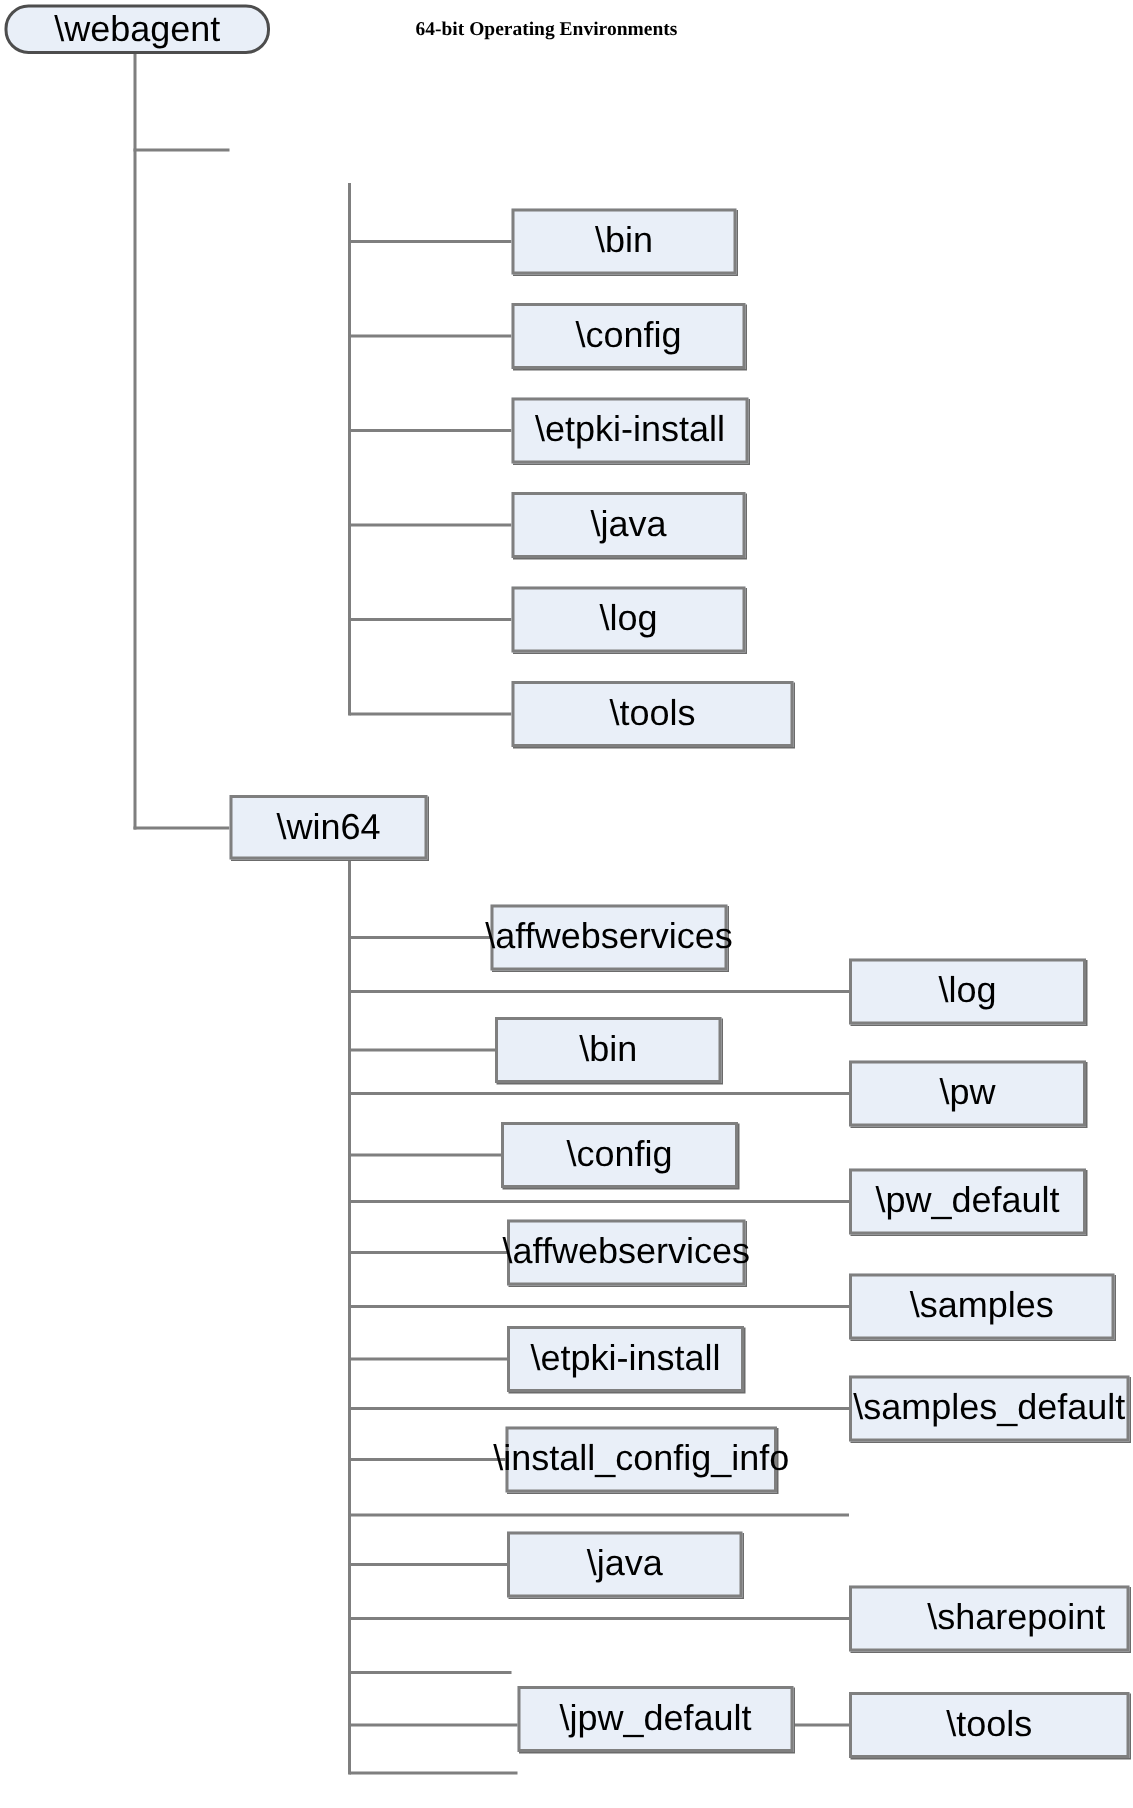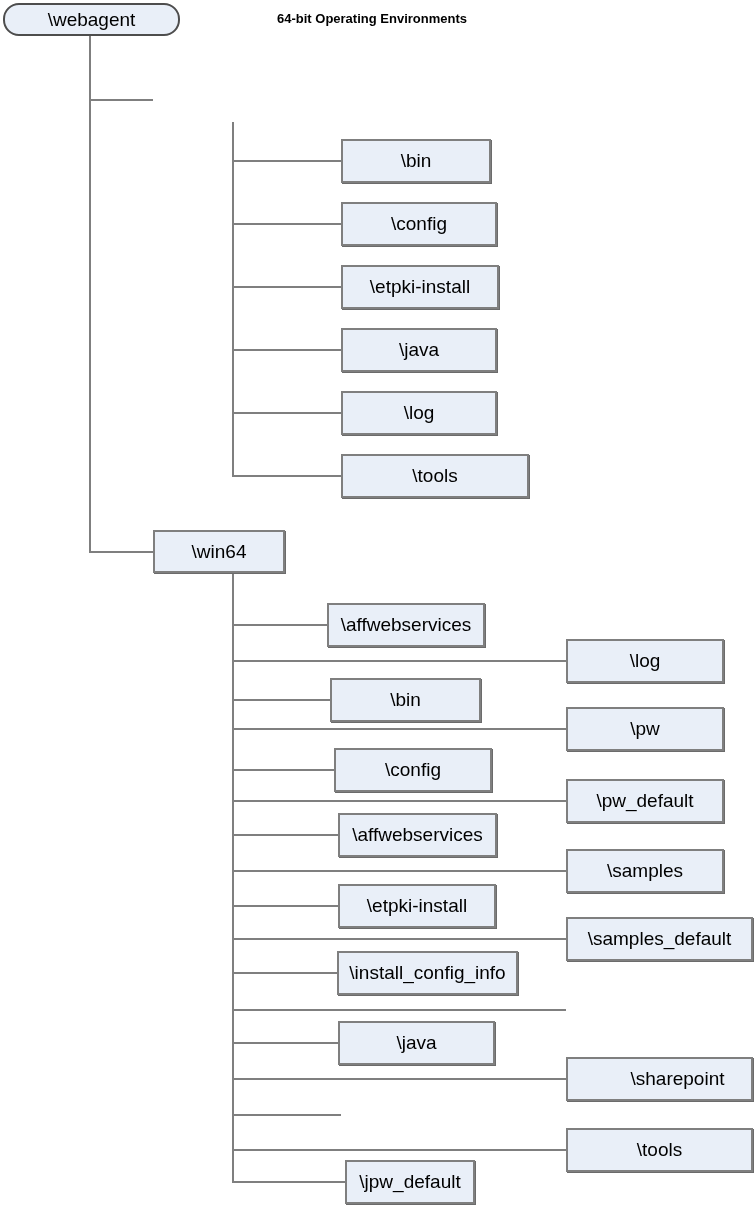--- a/index.html
+++ b/index.html
@@ -16,42 +16,42 @@
     font-family:"Liberation Sans", sans-serif;
     color:var(--text);
     overflow:hidden;
   }
   .node{
     position:absolute;
     background:var(--box-fill);
     border:2px solid var(--box-border);
     box-shadow:1px 1px 0 #6b6b6b;
     display:flex;align-items:center;justify-content:center;
-    font-size:19px;
+    font-size:24px;
     box-sizing:border-box;
     white-space:nowrap;
   }
   .node.rounded{
     border-radius:16px;
     border:2px solid #4d4d4d;
     box-shadow:none;
   }
   .hline,.vline{position:absolute;background:var(--line);}
   .hline{height:2px;}
   .vline{width:2px;}
   .title{
     position:absolute;
     font-size:13px;font-weight:bold;
     white-space:nowrap;
   }
   
   .n-webagent{left:3px;top:3px;width:177px;height:33px;}
   .n-win32{left:153px;top:78px;width:160px;height:44px;}
   .n-win64{left:153px;top:530px;width:132px;height:43px;}
-  .title{left:277px;top:11px;width:260px;}
+  .title{left:277px;top:11px;width:260px;font-family:Liberation Serif, serif;}
   
   .t-root{left:89px;top:36px;height:517px;}
   .t-win32{left:232px;top:122px;height:355px;}
   .t-win64{left:232px;top:573px;height:610px;}
   
   .c-win32{left:89px;top:99px;width:64px;}
   .c-win64{left:89px;top:551px;width:64px;}
   
   .n-w32-bin{left:341px;top:139px;width:150px;height:44px;}
   .n-w32-config{left:341px;top:202px;width:156px;height:44px;}
@@ -67,35 +67,35 @@
   .c-w32-6{left:233px;top:475px;width:108px;}
   
   .n-w64-aff1{left:327px;top:603px;width:158px;height:44px;}
   .n-w64-bin{left:330px;top:678px;width:151px;height:44px;}
   .n-w64-config{left:334px;top:748px;width:158px;height:44px;}
   .n-w64-aff2{left:338px;top:813px;width:159px;height:44px;}
   .n-w64-etpki{left:338px;top:884px;width:158px;height:44px;}
   .n-w64-ici{left:337px;top:951px;width:181px;height:44px;text-align:center;}
   .n-w64-java{left:338px;top:1021px;width:157px;height:44px;}
   .n-w64-jpw{left:341px;top:1093px;width:159px;height:44px;}
-  .n-w64-jpwd{left:345px;top:1160px;width:130px;height:44px;}
+  .n-w64-jpwd{left:345px;top:1124px;width:184px;height:44px;}
   .c-w64-l1{left:233px;top:624px;width:94px;}
   .c-w64-l2{left:233px;top:699px;width:97px;}
   .c-w64-l3{left:233px;top:769px;width:101px;}
   .c-w64-l4{left:233px;top:834px;width:105px;}
   .c-w64-l5{left:233px;top:905px;width:105px;}
   .c-w64-l6{left:233px;top:972px;width:104px;}
   .c-w64-l7{left:233px;top:1042px;width:105px;}
   .c-w64-l8{left:233px;top:1114px;width:108px;}
   .c-w64-l9{left:233px;top:1181px;width:112px;}
   
   .n-w64-log{left:566px;top:639px;width:158px;height:44px;}
   .n-w64-pw{left:566px;top:707px;width:158px;height:44px;}
   .n-w64-pwd{left:566px;top:779px;width:158px;height:44px;}
-  .n-w64-samples{left:566px;top:849px;width:158px;height:44px;}
+  .n-w64-samples{left:566px;top:849px;width:177px;height:44px;}
   .n-w64-samplesd{left:566px;top:917px;width:187px;height:44px;}
   .n-w64-secure{left:566px;top:988px;width:187px;height:44px;}
   .n-w64-share{left:566px;top:1057px;width:187px;height:44px;padding-left:36px;}
   .n-w64-tools{left:566px;top:1128px;width:187px;height:44px;}
   .c-w64-r1{left:233px;top:660px;width:333px;}
   .c-w64-r2{left:233px;top:728px;width:333px;}
   .c-w64-r3{left:233px;top:800px;width:333px;}
   .c-w64-r4{left:233px;top:870px;width:333px;}
   .c-w64-r5{left:233px;top:938px;width:333px;}
   .c-w64-r6{left:233px;top:1009px;width:333px;}

